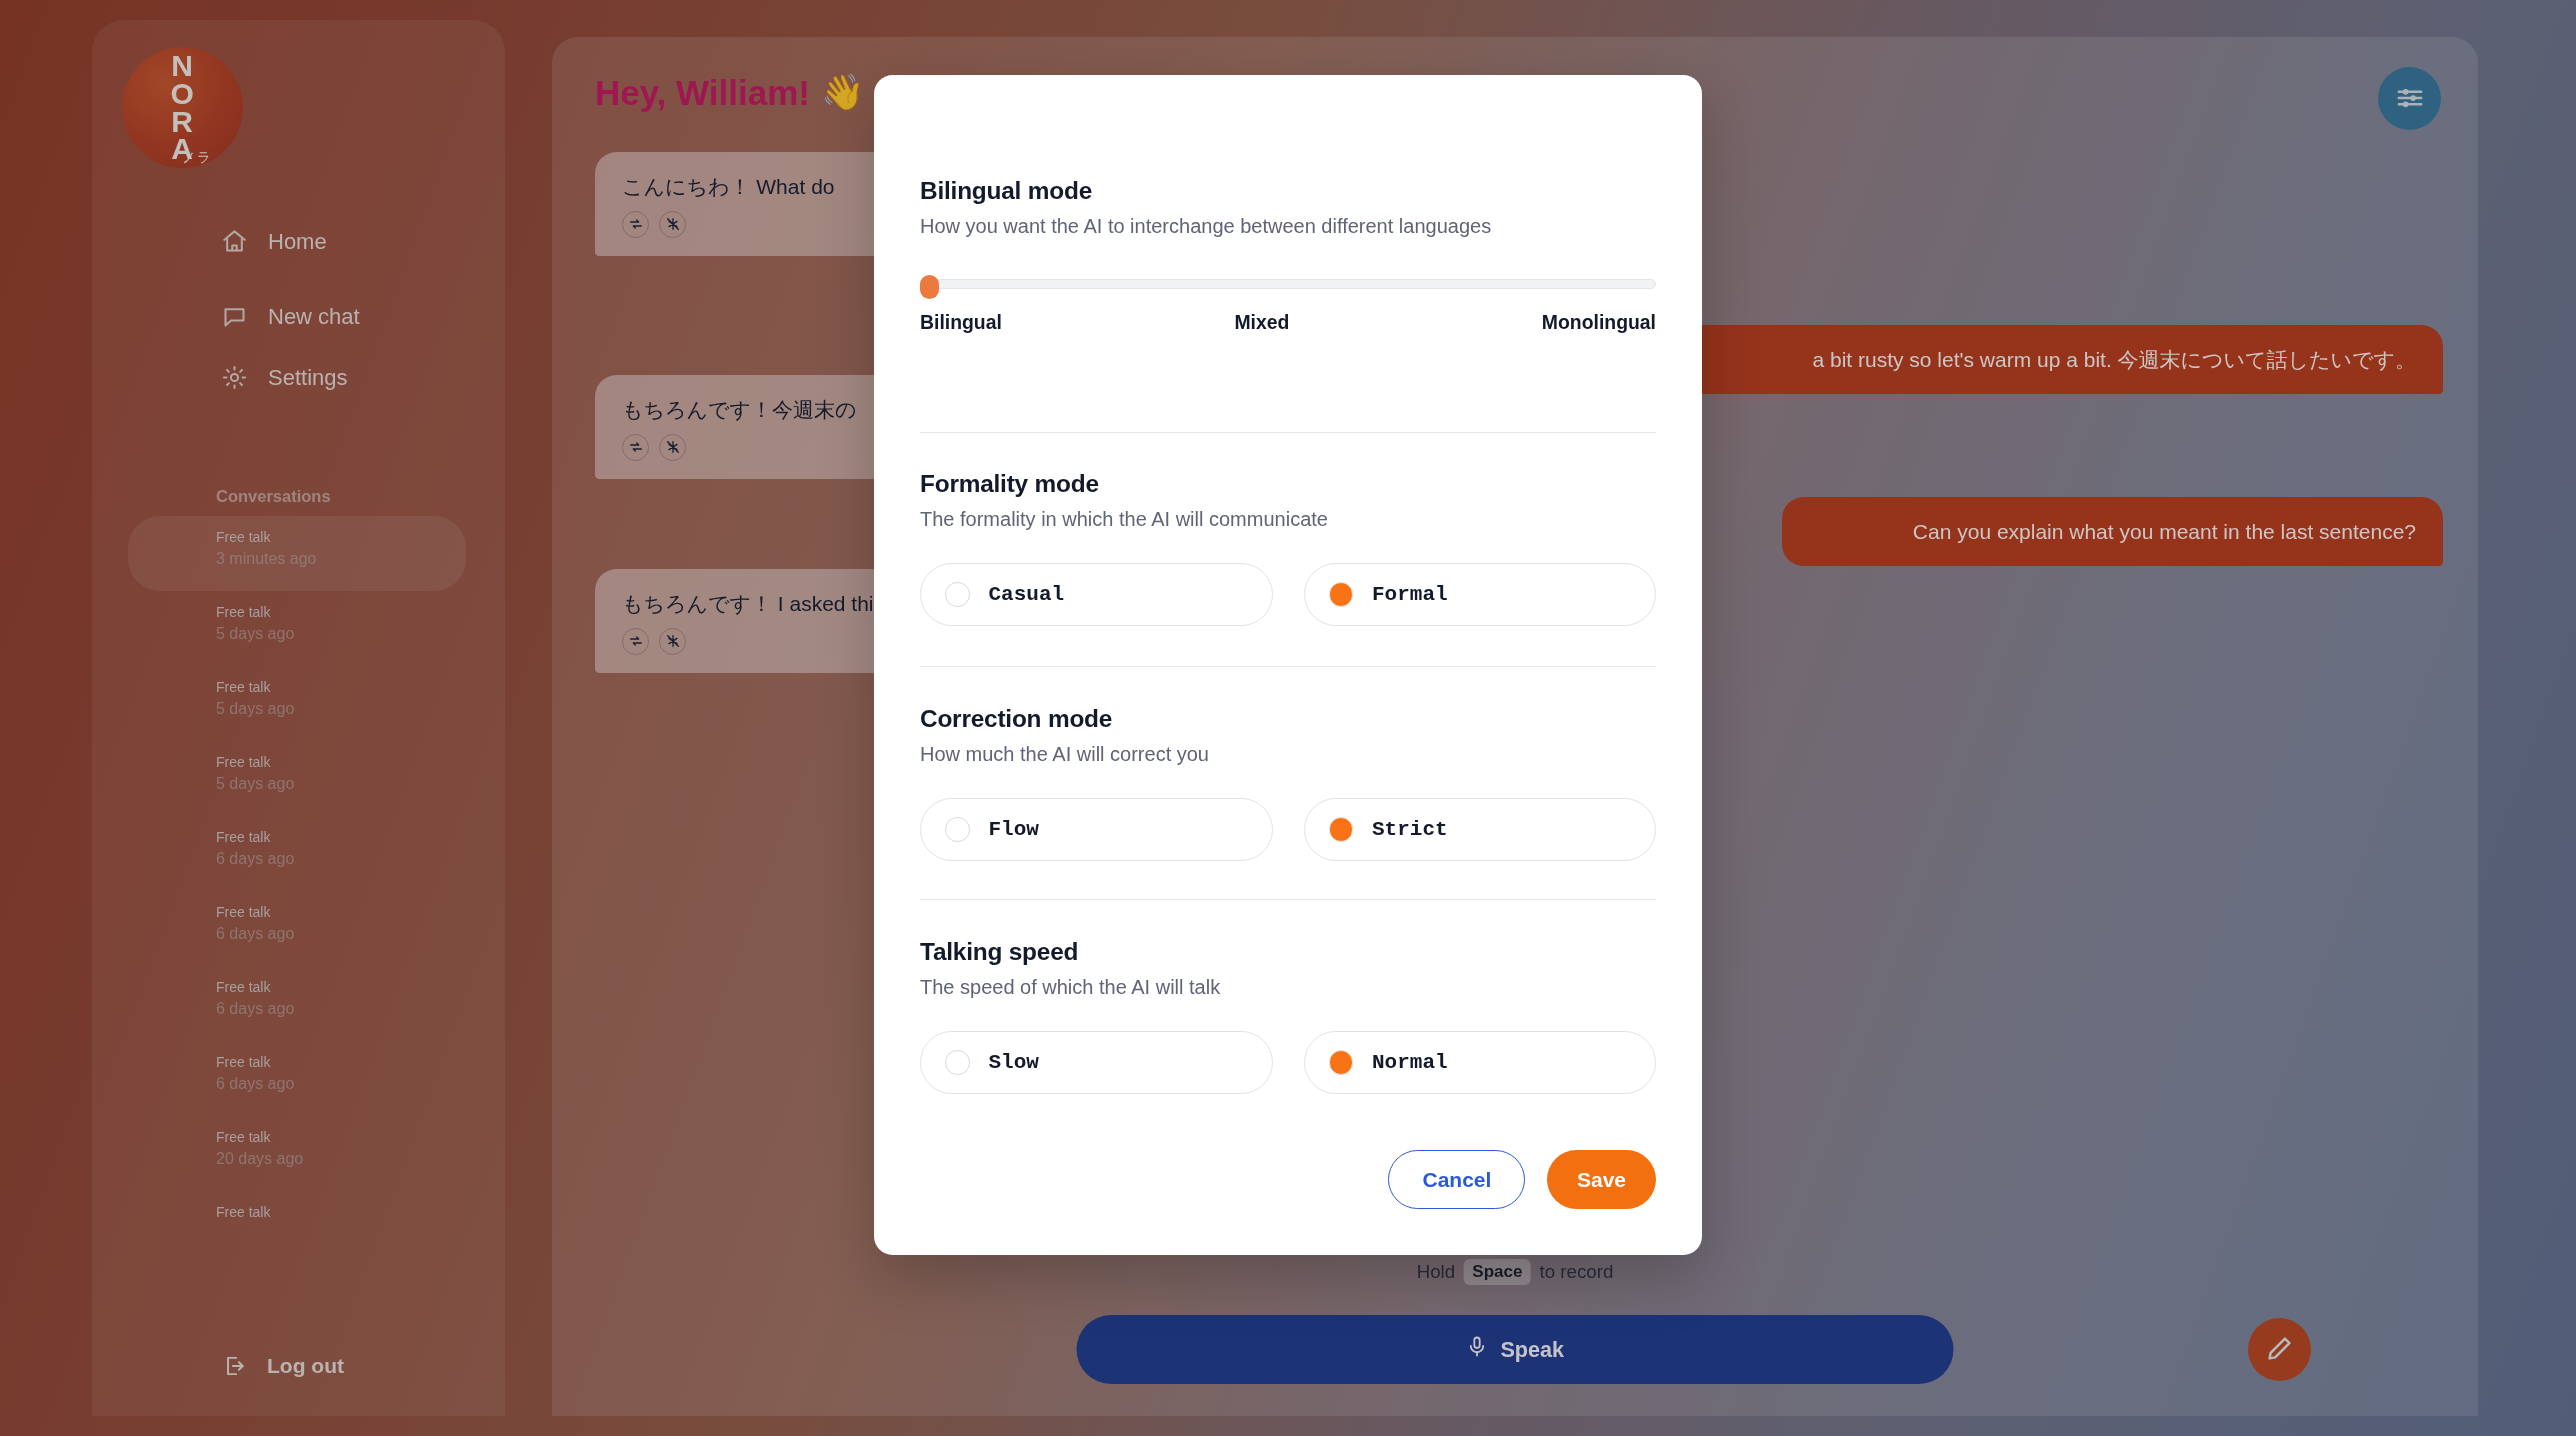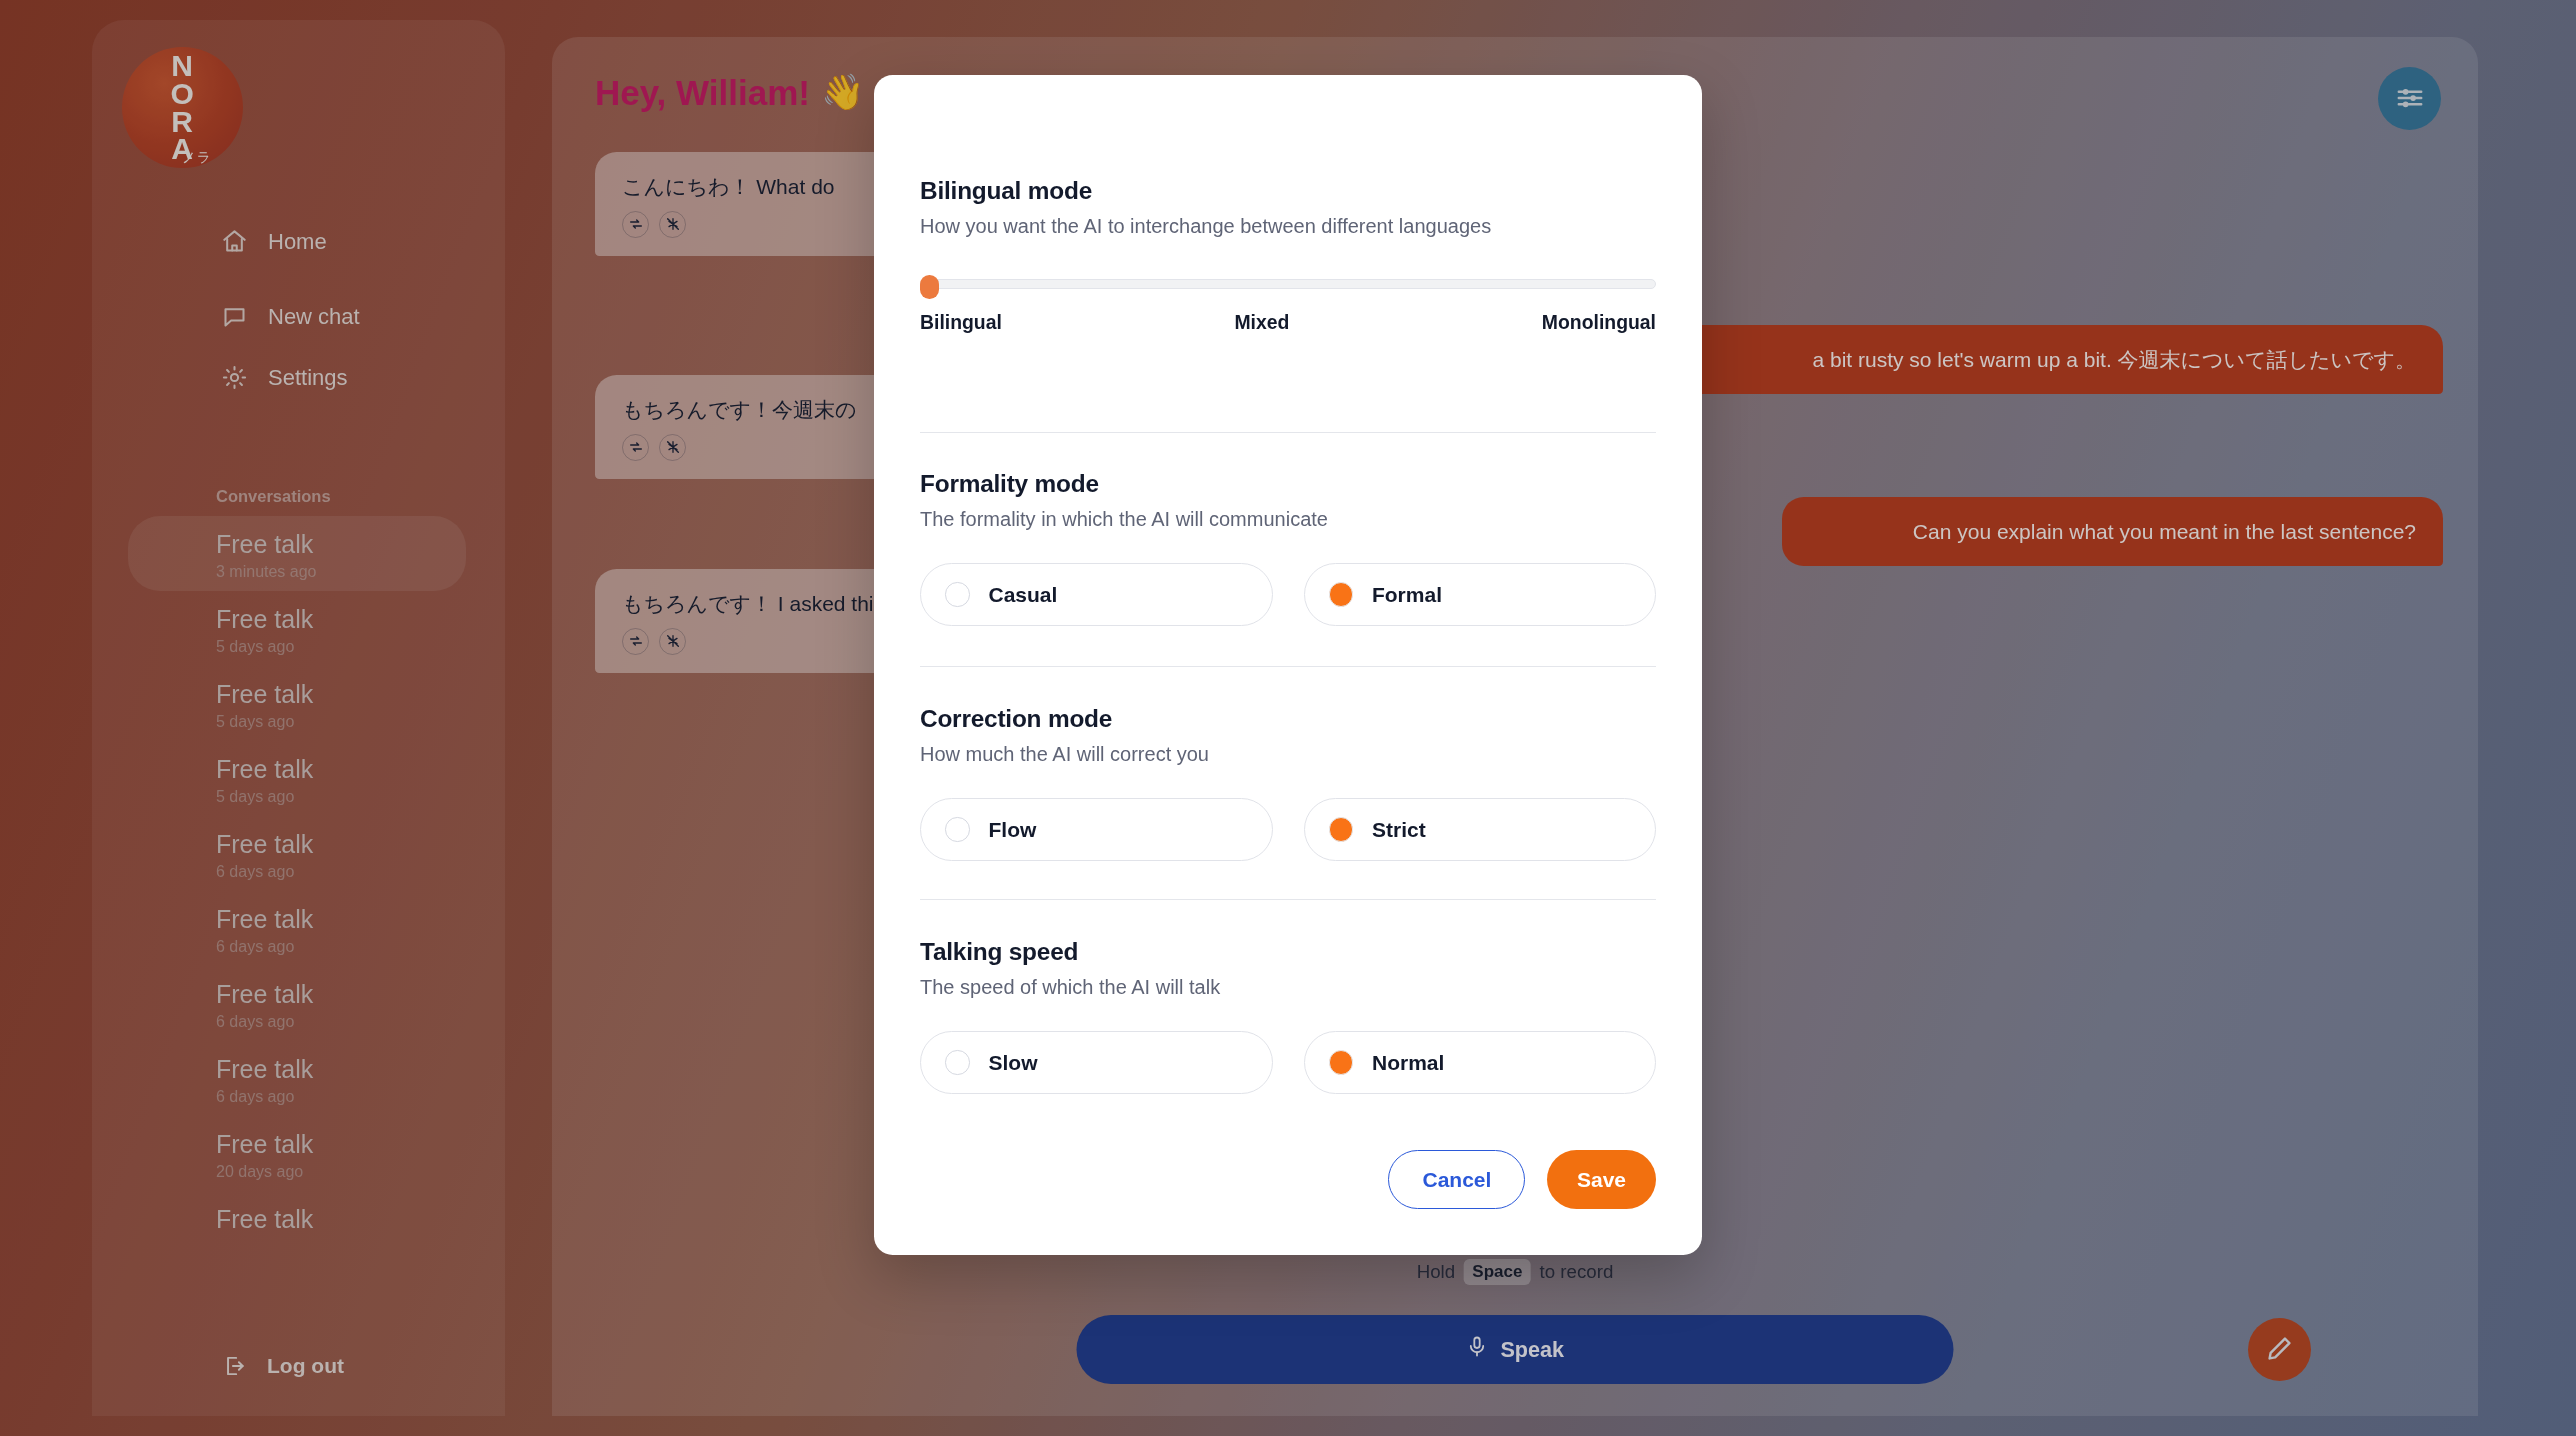--- a/index.html
+++ b/index.html
@@ -59,21 +59,21 @@
     opacity: 0.75;
   }
   #conv-list { position: absolute; left: 36px; top: 496px; width: 338px; }
   .conv-item {
     padding: 13px 0 13px 88px;
     border-radius: 32px;
     cursor: pointer;
     height: 75px;
   }
   .conv-item.active { background: rgba(255,255,255,0.085); }
-  .conv-title { color: #c9bcb8; font-size: 25px; font-weight: 400; line-height: 1.25; }
+  .conv-title { color: #c9bcb8; font-size: 14px; font-weight: 400; line-height: 1.25; }
   .conv-time  { color: #bba8a3; font-size: 16px; opacity: 0.62; line-height: 1.5; }
 
   #logout {
     position: absolute; left: 129px; bottom: 37px;
     display: flex; align-items: center; gap: 20px;
     color: #ded5d0; font-size: 21px; font-weight: 700; cursor: pointer;
   }
   #logout .ico { width: 26px; height: 26px; }
 
   
@@ -189,21 +189,21 @@
   #slider-labels {
     display: flex; justify-content: space-between;
     margin-top: 18.7px; font-size: 19.4px; font-weight: 600; color: #131a2c;
   }
   #slider-labels span:nth-child(2) { margin-right: 20px; }
 
   #sec-formality { position: absolute; left: 46px; top: 395px; width: 736px; }
   #sec-correction { position: absolute; left: 46px; top: 630px; width: 736px; }
   #sec-speed     { position: absolute; left: 46px; top: 863px; width: 736px; }
 
-  .opt-row { display: flex; gap: 31px; margin-top: 32px; }
+  .opt-row { display: flex; gap: 31px; margin-top: 32px; font-family: Liberation Mono, monospace; }
   .opt {
     flex: 1; height: 63px;
     border: 1.1px solid #e1e3e9; border-radius: 32px;
     display: flex; align-items: center; gap: 18.7px;
     padding-left: 24.4px;
     cursor: pointer;
     background: #fff;
   }
   .radio {
     width: 24.4px; height: 24.4px; border-radius: 50%;

